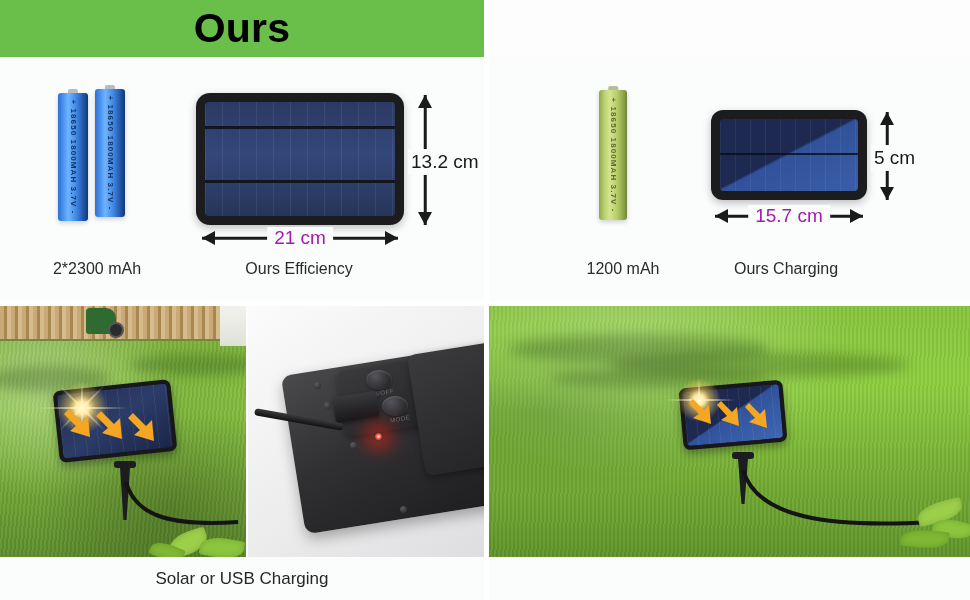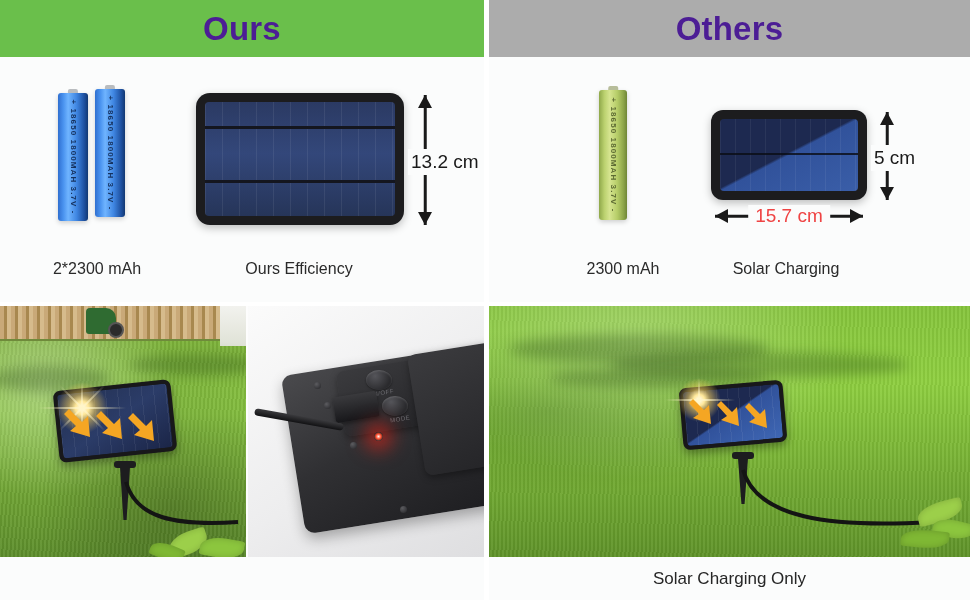--- a/index.html
+++ b/index.html
@@ -12,21 +12,21 @@
   .page{position:relative;width:970px;height:600px;background:#fdfdfd;}
 
   
   .header{
     position:absolute;top:0;height:57px;
     display:flex;align-items:center;justify-content:center;
   }
   .header-ours{left:0;width:484px;background:#6abf4b;}
   .header-others{left:489px;width:481px;background:#acacac;}
   .header-title{
-    color:#4c1d95;font-size:33px;font-weight:bold;letter-spacing:.2px;
+    color:#000000;font-size:41px;font-weight:bold;letter-spacing:.2px;
   }
 
   
   .v-divider{
     position:absolute;top:0;left:484px;width:5px;height:600px;
     background:#ffffff;z-index:40;
   }
   .h-divider{
     position:absolute;left:0;top:302px;width:970px;height:4px;
     background:#ffffff;z-index:30;
@@ -99,21 +99,21 @@
     background:#1a1a1a;transform:translateY(-50%);
   }
   .dim-h .ah{
     position:absolute;top:50%;transform:translateY(-50%);
     width:0;height:0;border-top:7px solid transparent;border-bottom:7px solid transparent;
   }
   .dim-h .ah.l{left:0;border-right:13px solid #1a1a1a;}
   .dim-h .ah.r{right:0;border-left:13px solid #1a1a1a;}
   .dim-h .lbl{
     position:absolute;left:50%;top:50%;transform:translate(-50%,-50%);
-    background:#fbfcfc;padding:0 7px;font-size:19px;color:#ef4444;white-space:nowrap;
+    background:#fbfcfc;padding:0 7px;font-size:19px;color:#a21caf;white-space:nowrap;
   }
   .dim-v{position:absolute;width:26px;}
   .dim-v .bar{
     position:absolute;left:50%;top:0;height:100%;width:2.5px;
     background:#1a1a1a;transform:translateX(-50%);
   }
   .dim-v .ah{
     position:absolute;left:50%;transform:translateX(-50%);
     width:0;height:0;border-left:7px solid transparent;border-right:7px solid transparent;
   }
@@ -261,23 +261,20 @@
   .cap-right{left:489px;width:481px;}
 </style>
 </head>
 <body>
 
 <div class="page">
 
   <div class="header header-ours">
     <span class="header-title">Ours</span>
   </div>
-  <div class="header header-others">
-    <span class="header-title">Others</span>
-  </div>
 
   <div class="spec-band"></div>
 
   <div class="spec-panel spec-left">
 
     <div class="battery batt-blue" style="left:58px;top:36px;width:30px;height:128px;">
       <span class="batt-cap batt-cap-g" style="background:#b9bcbf;"></span>
       <span class="batt-text">+ 18650  1800MAH  3.7V  -</span>
     </div>
     <div class="battery batt-blue" style="left:95px;top:32px;width:30px;height:128px;">
@@ -292,20 +289,26 @@
       </div>
     </div>
 
     <div class="dim-v" style="left:412px;top:38px;height:130px;">
       <span class="bar"></span>
       <span class="ah t"></span>
       <span class="ah b"></span>
     </div>
     <span class="dim-v-lbl" style="left:408px;top:92px;">13.2 cm</span>
 
+    <div class="dim-h" style="left:202px;top:170px;width:196px;">
+      <span class="bar"></span>
+      <span class="ah l"></span>
+      <span class="ah r"></span>
+      <span class="lbl">21 cm</span>
+    </div>
 
     <span class="spec-caption" style="left:97px;top:203px;">2*2300 mAh</span>
     <span class="spec-caption" style="left:299px;top:203px;">Ours Efficiency</span>
   </div>
 
   <div class="spec-panel spec-right">
 
     <div class="battery batt-green" style="left:110px;top:33px;width:28px;height:130px;">
       <span class="batt-cap batt-cap-g"></span>
       <span class="batt-text batt-text-g">+ 18650  1800MAH  3.7V  -</span>
@@ -324,22 +327,22 @@
     </div>
     <span class="dim-v-lbl" style="left:382px;top:88px;">5 cm</span>
 
     <div class="dim-h" style="left:226px;top:148px;width:148px;">
       <span class="bar"></span>
       <span class="ah l"></span>
       <span class="ah r"></span>
       <span class="lbl">15.7 cm</span>
     </div>
 
-    <span class="spec-caption" style="left:134px;top:203px;">2300 mAh</span>
-    <span class="spec-caption" style="left:297px;top:203px;">Solar Charging</span>
+    <span class="spec-caption" style="left:134px;top:203px;">1200 mAh</span>
+    <span class="spec-caption" style="left:297px;top:203px;">Ours Charging</span>
   </div>
 
   <div class="photo-row">
 
     <div class="photo ph-garden">
       <div class="lawn-a"></div>
       <div class="fence"></div>
       <div class="fence-obj"></div>
       <div class="fence-wheel"></div>
       <div class="white-wall"></div>
@@ -439,18 +442,18 @@
           </svg>
       </span>
 
       <span class="leaf" style="left:428px;top:196px;width:46px;height:20px;transform:rotate(-14deg);"></span>
       <span class="leaf" style="left:444px;top:214px;width:40px;height:18px;transform:rotate(14deg);background:#8cc63e;"></span>
       <span class="leaf" style="left:412px;top:224px;width:48px;height:18px;transform:rotate(6deg);background:#7fb834;"></span>
     </div>
   </div>
 
   <div class="caption-row">
-    <div class="caption cap-right">Solar Charging Only</div>
+    <div class="caption cap-left">Solar or USB Charging</div>
   </div>
 
   <div class="h-divider"></div>
   <div class="v-divider"></div>
 </div>
 
 </body></html>

